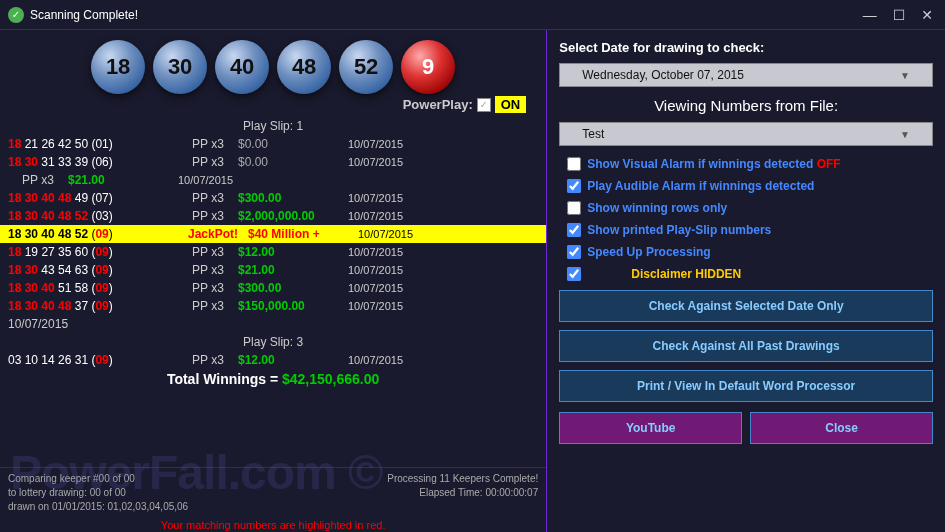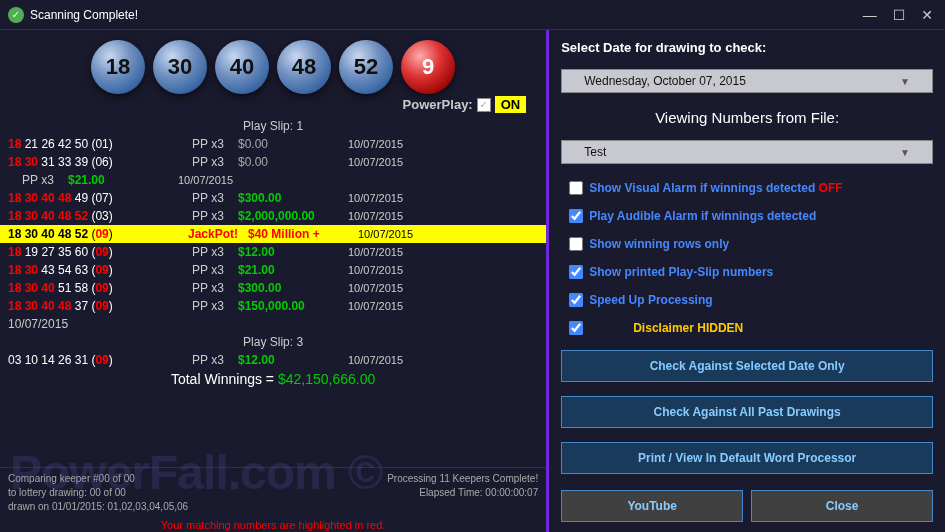--- a/index.html
+++ b/index.html
@@ -163,21 +163,21 @@
 
     .date-only-row {
       padding: 2px 8px;
       font-size: 12px;
       color: #ccc;
     }
 
     .total-row {
       padding: 2px 0;
       font-size: 14px;
-      font-weight: normal;
+      font-weight: bold;
       color: white;
       text-align: center;
     }
     .total-row span { color: #00cc00; }
 
     
     .bottom-status {
       display: flex;
       justify-content: space-between;
       padding: 4px 8px;
@@ -207,22 +207,22 @@
       padding: 1px;
     }
 
     
     .right-panel {
       background: #1a1a2e;
       width: 415px;
       display: flex;
       flex-direction: column;
       padding: 10px 12px;
-      gap: 12px;
-      border-left: 3px solid #6d28d9;
+      gap: 6px;
+      border-left: 1px solid #6d28d9;
     }
 
     .section-label {
       color: white;
       font-size: 13px;
       font-weight: bold;
       margin-bottom: 2px;
     }
 
     .dropdown {
@@ -276,21 +276,21 @@
       margin-top: 2px;
     }
 
     .bottom-btns {
       display: flex;
       gap: 8px;
       margin-top: 4px;
     }
     .small-btn {
       flex: 1;
-      background: #404040;
+      background: #701a75;
       border: 1px solid #4488cc;
       color: #88ccff;
       font-size: 12px;
       font-weight: bold;
       padding: 8px 10px;
       cursor: pointer;
       text-align: center;
     }
 
     .left-panel-wrapper {

